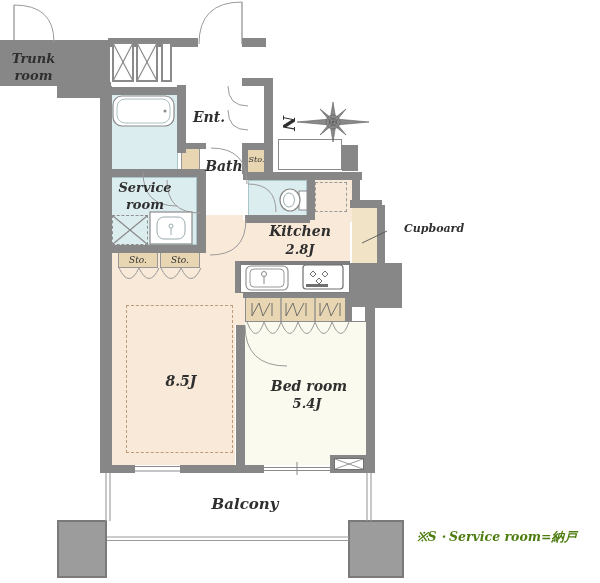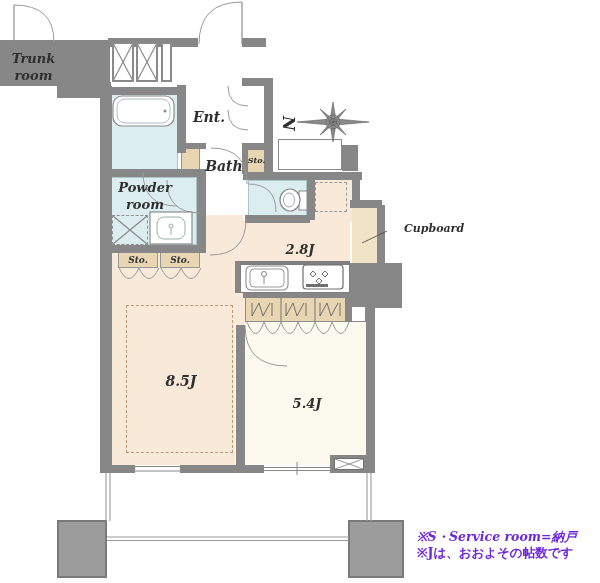--- a/index.html
+++ b/index.html
@@ -7,25 +7,25 @@
          font-family:"DejaVu Serif",serif;}
   .abs{position:absolute;}
   .w{position:absolute;background:#878787;}
   .room{position:absolute;}
   .wet{background:#dcedf0;box-shadow:inset 0 0 0 1px #a9c6cb;}
   .beige{background:#f9e9d9;}
   .cream{background:#fafaee;}
   .stor{background:#e8d6b2;}
   .lbl{position:absolute;font-style:italic;font-weight:700;color:#2f2f2f;
        text-align:center;line-height:1.3;white-space:pre-line;}
-  .lbl.small{font-weight:700;}
+  .lbl.small{font-weight:400;}
   svg{position:absolute;left:0;top:0;}
   .pillar{position:absolute;background:#9c9c9c;border:2px solid #7a7a7a;box-sizing:border-box;}
   .evbox{position:absolute;background:#ffffff;border:2px solid #8a8a8a;box-sizing:border-box;}
-  .notes{position:absolute;font-weight:700;font-style:italic;color:#6d28d9;
+  .notes{position:absolute;font-weight:700;font-style:italic;color:#4d7c0f;
          font-size:12.5px;line-height:1.25;text-align:left;}
 </style>
 </head>
 <body>
 
 <div id="stage">
 
   <div class="room wet" style="left:108px;top:92px;width:70px;height:79px;"></div>
   <div class="room wet" style="left:106px;top:177px;width:91px;height:68px;"></div>
   <div class="room wet" style="left:248px;top:180px;width:59px;height:36px;"></div>
@@ -204,28 +204,30 @@
       <polygon points="333,102 336.3,122 333,142 329.7,122"></polygon>
       <polygon points="346,109 334,123.8 320,135 332,120.2"></polygon>
       <polygon points="320,109 332,123.8 346,135 334,120.2"></polygon>
       <circle cx="333" cy="122" r="7" fill="none"></circle>
       <circle cx="333" cy="122" r="3.5" fill="none"></circle>
       <circle cx="333" cy="122" r="1.2" fill="#5d5d5d" stroke="none"></circle>
     </g>
   </svg>
 
   <div class="lbl" style="left:9px;top:51px;width:49px;font-size:13px;">Trunk room</div>
-  <div class="lbl" style="left:114px;top:180px;width:62px;font-size:13px;">Powder room</div>
+  <div class="lbl" style="left:114px;top:180px;width:62px;font-size:13px;">Service room</div>
   <div class="lbl" style="left:188px;top:108px;width:42px;font-size:14px;">Ent.</div>
   <div class="lbl" style="left:200px;top:157px;width:48px;font-size:14px;">Bath</div>
   <div class="lbl small" style="left:247px;top:155px;width:19px;font-size:8px;">Sto.</div>
   <div class="lbl small" style="left:118px;top:255px;width:40px;font-size:9px;">Sto.</div>
   <div class="lbl small" style="left:160px;top:255px;width:40px;font-size:9px;">Sto.</div>
+  <div class="lbl" style="left:258px;top:222px;width:84px;font-size:14px;">Kitchen</div>
   <div class="lbl" style="left:268px;top:242px;width:64px;font-size:13px;">2.8J</div>
   <div class="lbl" style="left:404px;top:222px;width:60px;font-size:11px;text-align:left;">Cupboard</div>
   <div class="lbl" style="left:146px;top:372px;width:70px;font-size:14px;">8.5J</div>
+  <div class="lbl" style="left:262px;top:377px;width:94px;font-size:14px;">Bed room</div>
   <div class="lbl" style="left:272px;top:396px;width:70px;font-size:13px;">5.4J</div>
+  <div class="lbl" style="left:203px;top:495px;width:84px;font-size:15px;">Balcony</div>
   <div class="lbl" style="left:278px;top:113px;width:20px;font-size:16px;transform:rotate(90deg);">N</div>
 
   <div class="notes" style="left:417px;top:529px;width:180px;">※S・Service room=納戸</div>
-  <div class="notes" style="left:417px;top:545px;width:180px;font-style:normal;">※Jは、おおよその帖数です</div>
 
 </div>
 
 </body></html>

